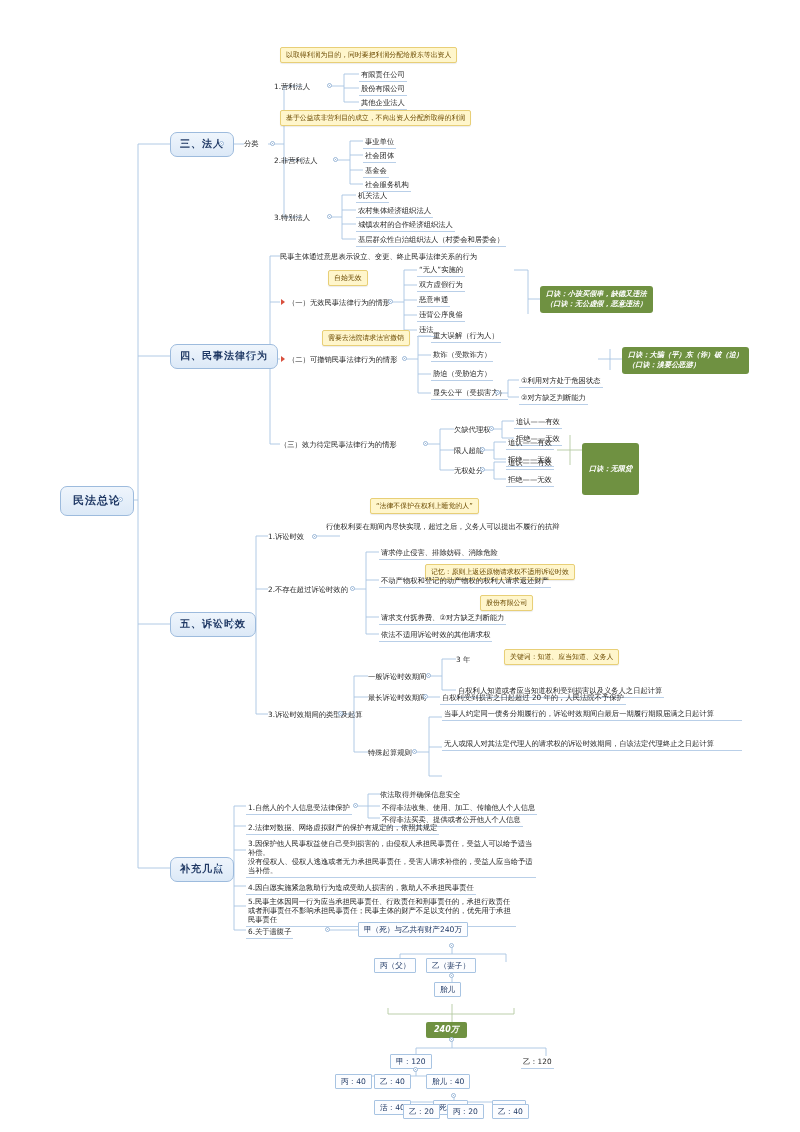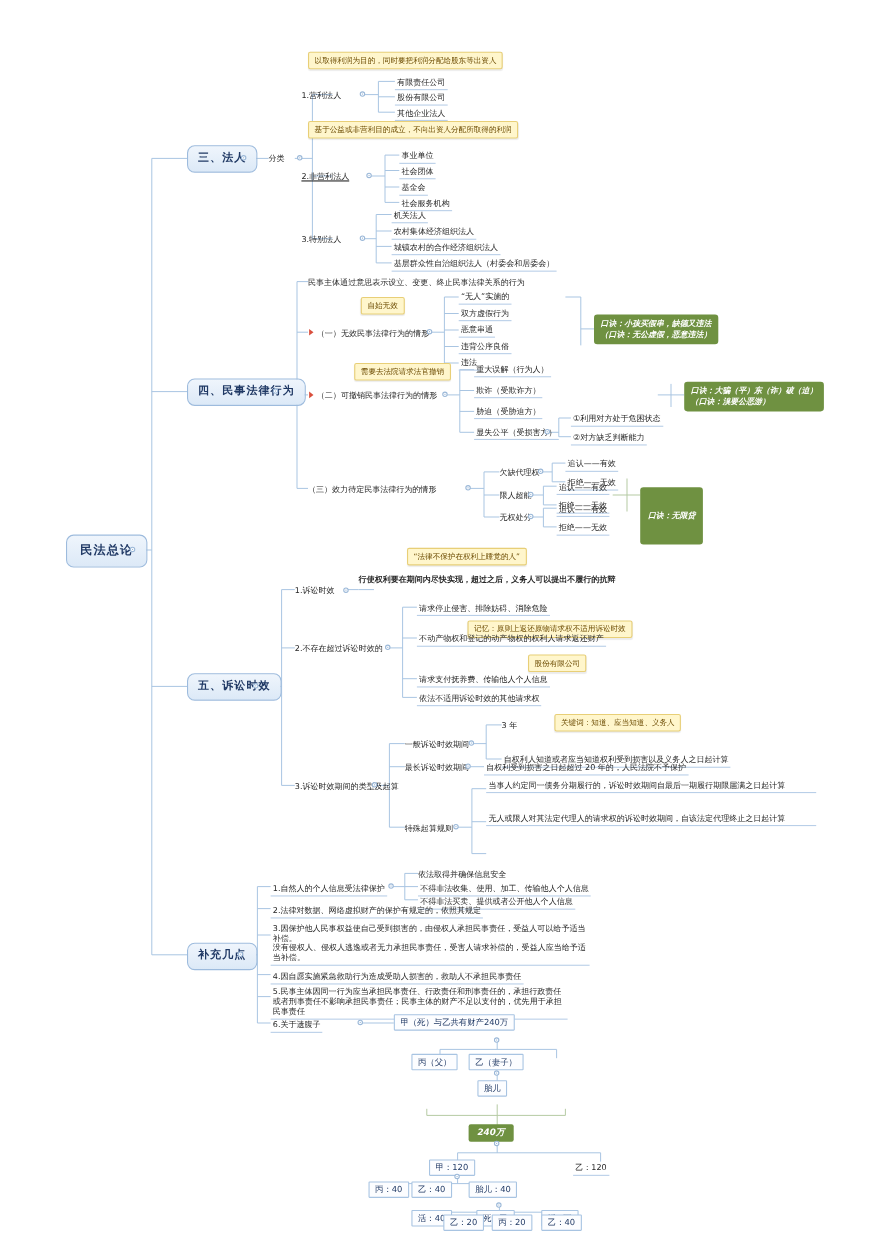--- a/index.html
+++ b/index.html
@@ -238,21 +238,21 @@
   <div class="node yel" style="left:258px;top:33px;">以取得利润为目的，同时要把利润分配给股东等出资人</div>
   <div class="node plain" style="left:252px;top:68px;">1.营利法人</div>
   <div class="dot" style="left:305px;top:69px;">
         <i></i>
       </div>
   <div class="node ul" style="left:337px;top:55px;">有限责任公司</div>
   <div class="node ul" style="left:337px;top:69px;">股份有限公司</div>
   <div class="node ul" style="left:337px;top:83px;">其他企业法人</div>
 
   <div class="node yel" style="left:258px;top:96px;">基于公益或非营利目的成立，不向出资人分配所取得的利润</div>
-  <div class="node plain" style="left:252px;top:142px;text-decoration:underline;">2.非营利法人</div>
+  <div class="node plain" style="left:252px;top:142px;">2.非营利法人</div>
   <div class="dot" style="left:311px;top:143px;">
         <i></i>
       </div>
   <div class="node ul" style="left:341px;top:122px;">事业单位</div>
   <div class="node ul" style="left:341px;top:136px;">社会团体</div>
   <div class="node ul" style="left:341px;top:151px;">基金会</div>
   <div class="node ul" style="left:341px;top:165px;">社会服务机构</div>
 
   <div class="node plain" style="left:252px;top:199px;">3.特别法人</div>
   <div class="dot" style="left:305px;top:200px;">
@@ -333,31 +333,31 @@
   <div class="node cap" style="left:148px;top:598px;">五、诉讼时效</div>
   <div class="dot" style="left:208px;top:607px;">
         <i></i>
       </div>
 
   <div class="node yel" style="left:348px;top:484px;">“法律不保护在权利上睡觉的人”</div>
   <div class="node plain" style="left:246px;top:518px;">1.诉讼时效</div>
   <div class="dot" style="left:290px;top:520px;">
         <i></i>
       </div>
-  <div class="node plain wrap" style="left:304px;top:508px;width:270px;font-weight:bold;">行使权利要在期间内尽快实现，超过之后，义务人可以提出不履行的抗辩</div>
+  <div class="node plain wrap" style="left:304px;top:508px;width:270px;">行使权利要在期间内尽快实现，超过之后，义务人可以提出不履行的抗辩</div>
 
   <div class="node plain" style="left:246px;top:571px;">2.不存在超过诉讼时效的</div>
   <div class="dot" style="left:328px;top:572px;">
         <i></i>
       </div>
   <div class="node yel" style="left:403px;top:550px;">记忆：原则上返还原物请求权不适用诉讼时效</div>
   <div class="node yel" style="left:458px;top:581px;">股份有限公司</div>
   <div class="node ul" style="left:357px;top:533px;">请求停止侵害、排除妨碍、消除危险</div>
   <div class="node ul" style="left:357px;top:561px;">不动产物权和登记的动产物权的权利人请求返还财产</div>
-  <div class="node ul" style="left:357px;top:598px;">请求支付抚养费、传输他人个人信息</div>
+  <div class="node ul" style="left:357px;top:598px;">请求支付抚养费、②对方缺乏判断能力</div>
   <div class="node ul" style="left:357px;top:615px;">依法不适用诉讼时效的其他请求权</div>
 
   <div class="node plain" style="left:246px;top:696px;">3.诉讼时效期间的类型及起算</div>
   <div class="dot" style="left:316px;top:697px;">
         <i></i>
       </div>
 
   <div class="node plain" style="left:346px;top:658px;">一般诉讼时效期间</div>
   <div class="dot" style="left:404px;top:659px;">
         <i></i>

